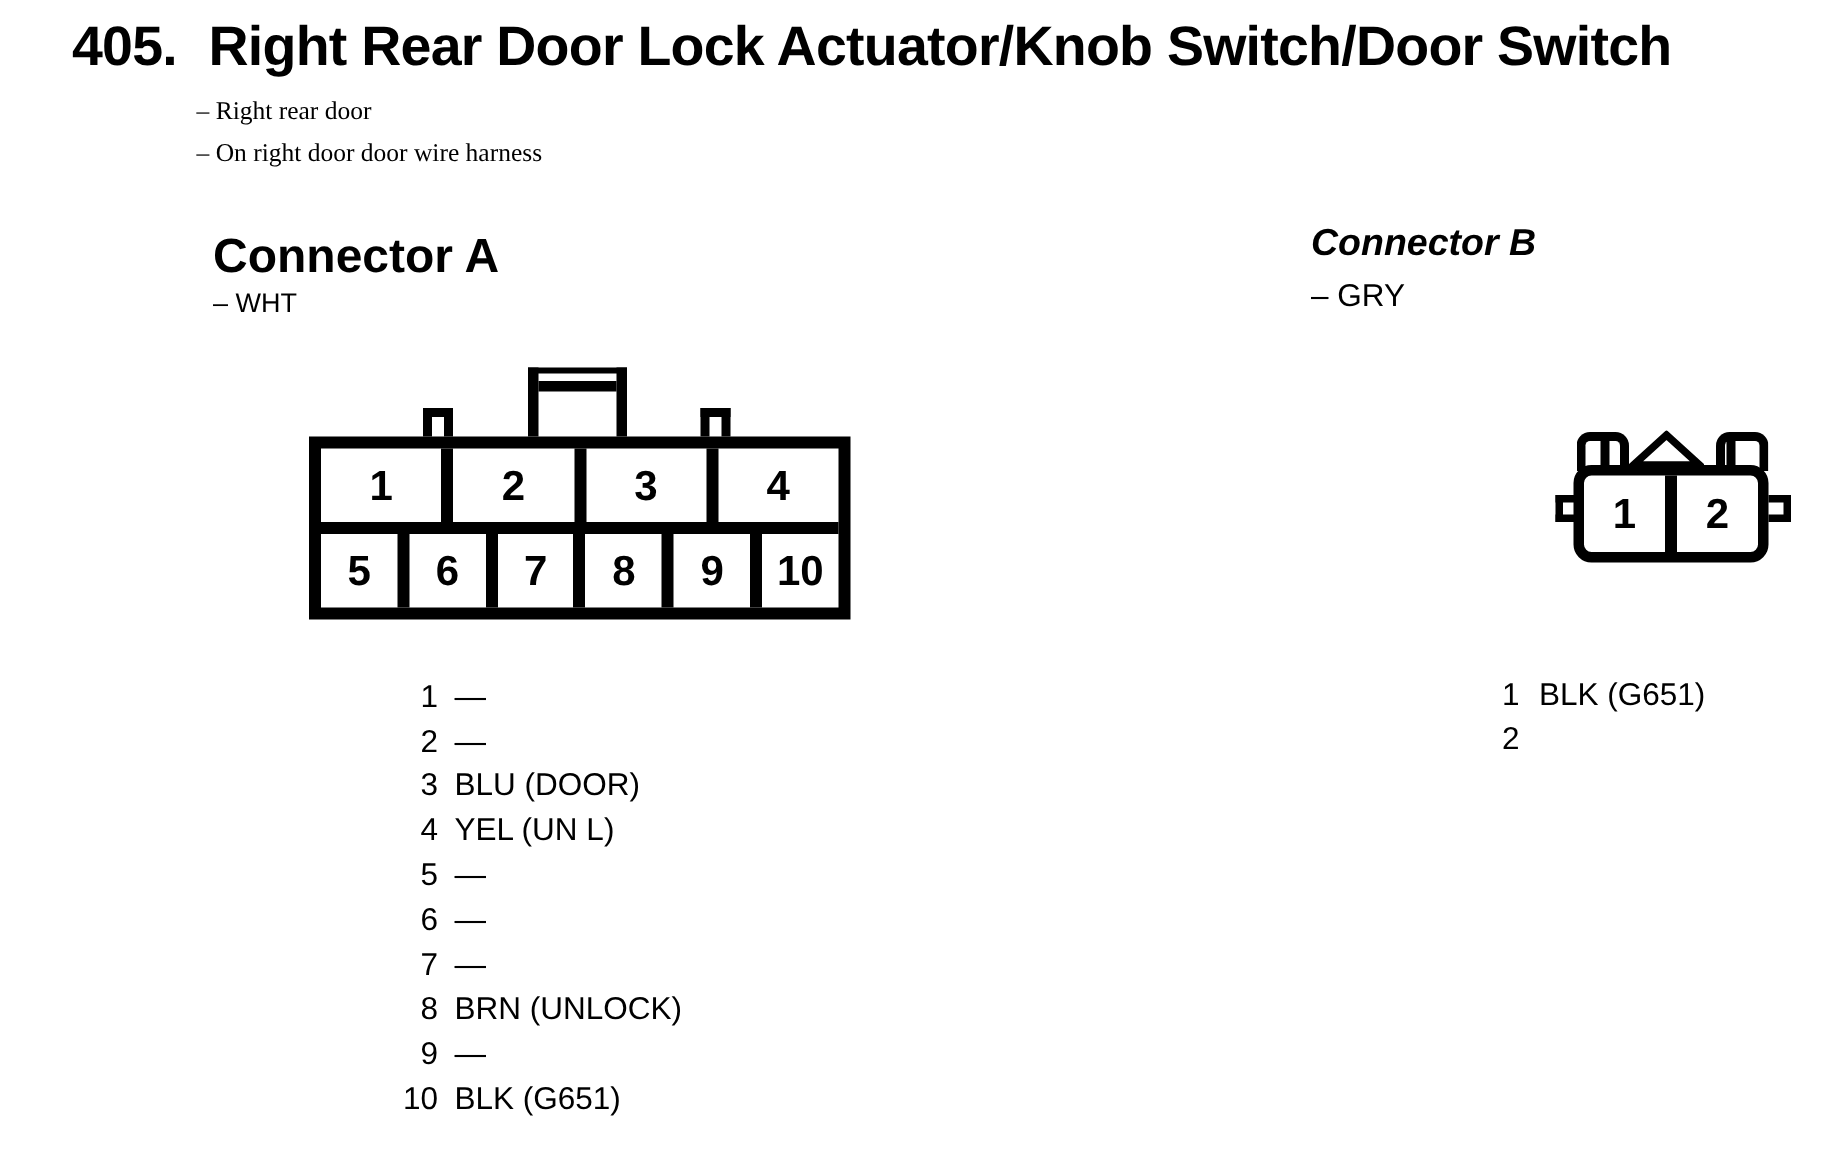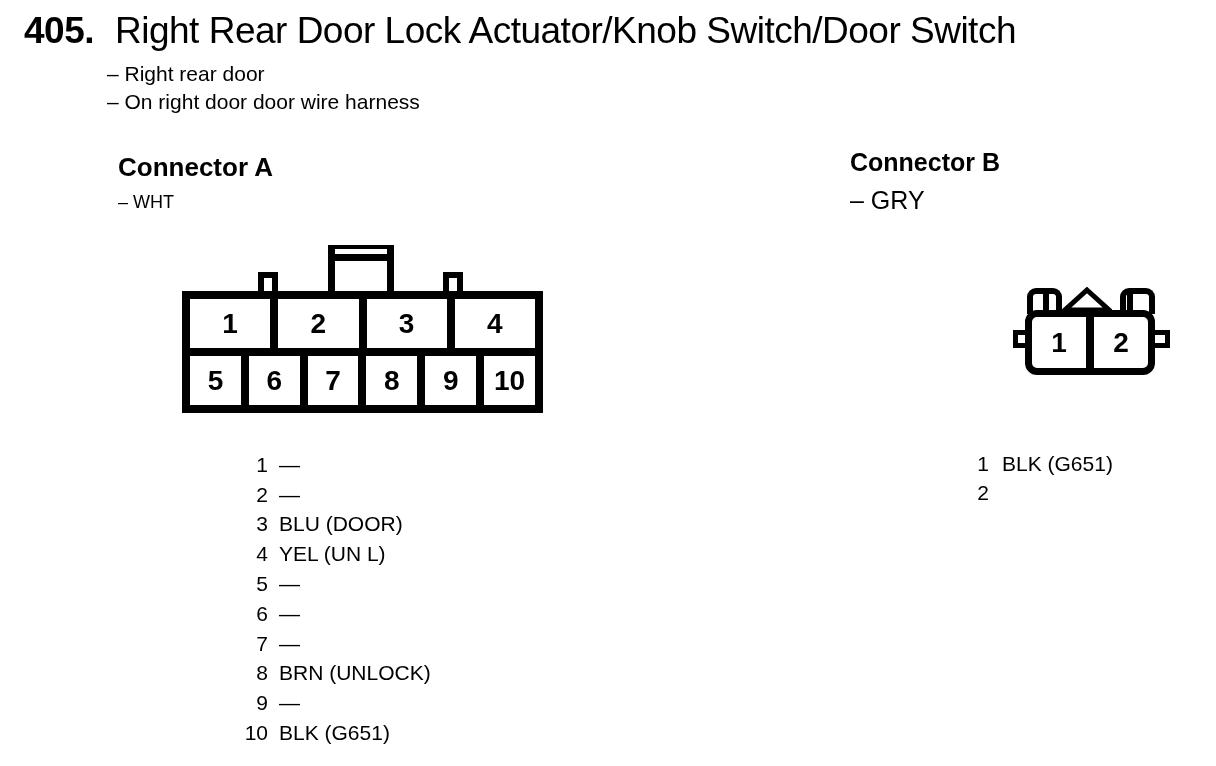--- a/index.html
+++ b/index.html
@@ -6,28 +6,28 @@
   html,body { width:1216px; height:766px; }
   body {
     font-family:"Liberation Sans", sans-serif;
     background:#ffffff; color:#000000;
     position:relative; overflow:hidden;
   }
   .abs { position:absolute; }
 
   
   .title-num  { left:24px;  top:10px; font-size:37px; font-weight:bold; letter-spacing:-0.5px; }
-  .title-text { left:115px; top:10px; font-size:37px; font-weight:normal; letter-spacing:-0.5px; white-space:nowrap; }
-  .notes { left:107px; top:60px; font-size:21px; line-height:28px; }
+  .title-text { left:115px; top:10px; font-size:37px; font-weight:bold; letter-spacing:-0.5px; white-space:nowrap; }
+  .notes { left:107px; top:60px; font-size:17px; line-height:28px;font-family:Liberation Serif, serif; }
 
   
-  .conn-a-head  { left:118px; top:152px; font-size:26px; font-weight:bold; }
+  .conn-a-head  { left:118px; top:152px; font-size:32px; font-weight:bold; }
   .conn-a-color { left:118px; top:192px; font-size:18px; }
-  .conn-b-head  { left:850px; top:148px; font-size:25px; font-weight:bold; }
-  .conn-b-color { left:850px; top:186px; font-size:25px; }
+  .conn-b-head  { left:850px; top:148px; font-size:25px; font-weight:bold;font-style:italic; }
+  .conn-b-color { left:850px; top:186px; font-size:21px; }
 
   
   .connA { left:182px; top:245px; width:361px; height:170px; }
   .a-tab { position:absolute; left:146px; top:0; width:66px; height:53px;
            background:#fff; border:7px solid #000; border-top-width:4px; border-bottom:none; z-index:1; }
   .a-tab-band { position:absolute; left:0; right:0; top:5px; height:7px; background:#000; }
   .a-bump { position:absolute; top:27px; width:20px; height:26px;
             background:#fff; border:6px solid #000; border-bottom:none; z-index:1; }
   .a-bump-left  { left:76px; }
   .a-bump-right { left:261px; }
@@ -65,21 +65,21 @@
   .pinlist-b { left:967px; top:450px; }
   .pinlist-b .pin-row { display:flex; line-height:28px; margin-bottom:1px; }
   .pin-num { display:inline-block; width:36px; text-align:right; flex:none; }
   .pinlist-b .pin-num { width:22px; }
   .pin-val { margin-left:11px; white-space:pre-line; }
   .pinlist-b .pin-val { margin-left:13px; }
 </style>
 </head>
 <body>
 
-<div style="position:absolute; inset:0;">
+<div style="position:absolute; inset:0;margin-left:24px;">
 
   <span class="abs title-num">405.</span>
   <span class="abs title-text">Right Rear Door Lock Actuator/Knob Switch/Door Switch</span>
 
   <div class="abs notes">
     <div>– Right rear door</div>
     <div>– On right door door wire harness</div>
   </div>
 
   <div class="abs conn-a-head">Connector A</div>

